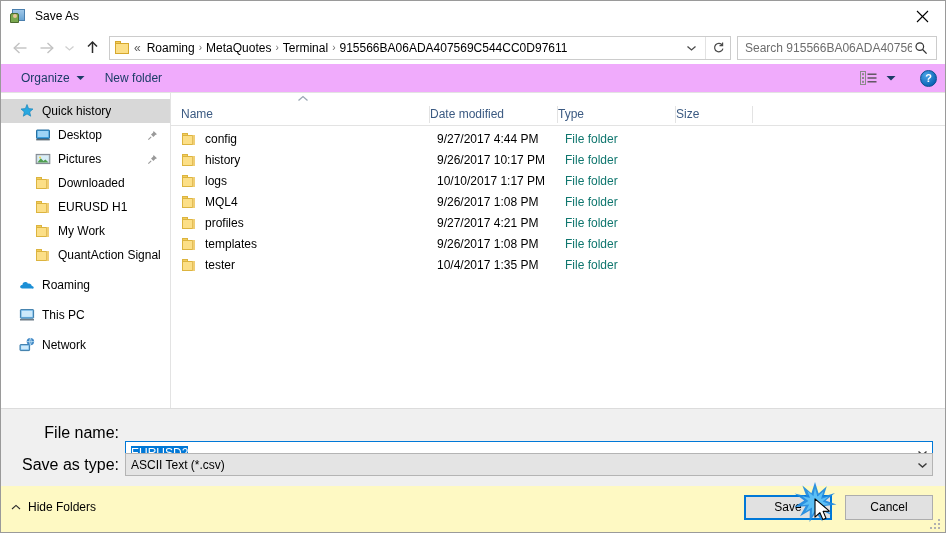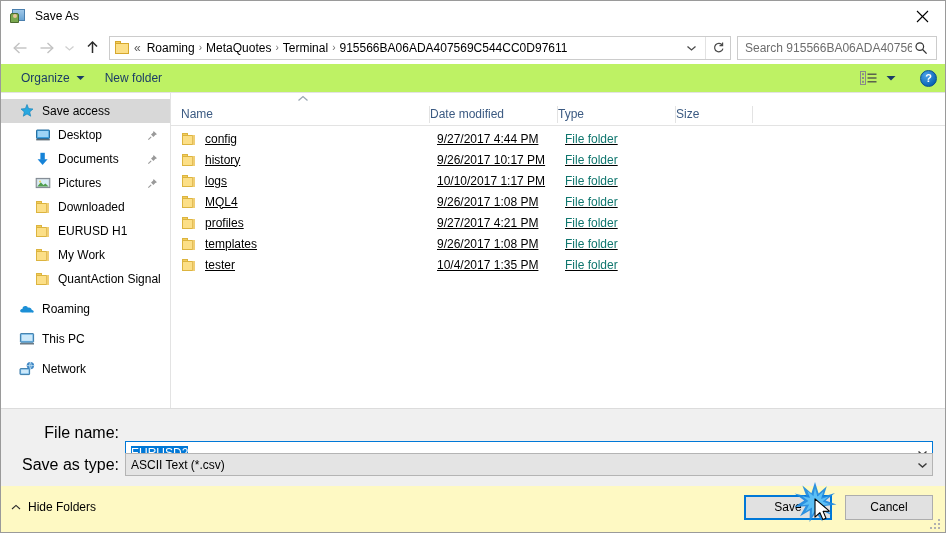--- a/index.html
+++ b/index.html
@@ -178,21 +178,21 @@
     flex: none;
     display:flex; align-items:center;
   }
 
   
   .toolbar {
     height: 29px;
     min-height: 29px;
     display: flex;
     align-items: center;
-    background: #bef264;
+    background: #f0abfc;
     border-bottom: 1px solid #e3e3e3;
     padding: 0 8px 0 14px;
     box-sizing: border-box;
   }
   .tb-item {
     font-size: 12px;
     color: #1b3c66;
     display: flex;
     align-items: center;
     padding: 3px 6px;
@@ -328,21 +328,20 @@
   .col-date { width: 128px; flex: none; }
   .col-type { width: 118px; flex: none; }
   .col-size { width: 78px; flex: none; border-right: 1px solid #e3e3e3; }
   .filelist { flex: 1 1 auto; padding-top: 2px; overflow: hidden; }
   .filerow {
     height: 21px;
     display: flex;
     align-items: center;
     font-size: 12px;
     color: #000000;
-    text-decoration: underline;
   }
   .fr-name {
     width: 258px; flex: none;
     display: flex; align-items: center;
     padding-left: 10px;
     box-sizing: border-box;
   }
   .fr-icon { width: 16px; height: 16px; margin-right: 8px; flex:none; position:relative; }
   .fr-date { width: 128px; flex: none; padding-left: 8px; box-sizing: border-box; color:#000; }
   .fr-type { width: 118px; flex: none; padding-left: 8px; box-sizing: border-box; color:#0f766e; }
@@ -592,55 +591,40 @@
   <div class="bodyrow">
 
     <div class="sidebar">
 
       <div class="nav-item selected">
         <span class="ni-icon">
           <svg width="16" height="16" viewBox="0 0 16 16">
             <path d="M8 1.5 L9.6 5.6 L14 6 L10.7 8.9 L11.7 13.2 L8 10.9 L4.3 13.2 L5.3 8.9 L2 6 L6.4 5.6 Z" fill="#29a8e0" stroke="#1c87bb" stroke-width="0.7"></path>
           </svg>
         </span>
-        <span class="ni-label">Save access</span>
+        <span class="ni-label">Quick history</span>
       </div>
 
       <div class="nav-item level2">
         <span class="ni-icon">
           <svg width="16" height="16" viewBox="0 0 16 16">
             <rect x="1.5" y="3" width="13" height="8.5" rx="0.6" fill="#3ea0de" stroke="#2a6f9e" stroke-width="1"></rect>
             <rect x="2.6" y="4" width="10.8" height="6" fill="#9fd4f5"></rect>
             <rect x="1.2" y="12" width="13.6" height="1.4" fill="#5d6b75"></rect>
           </svg>
         </span>
         <span class="ni-label">Desktop</span>
         <span class="ni-pin">
           <svg width="11" height="11" viewBox="0 0 11 11">
             <path d="M6.6 0.9 L10 4.3 L8.3 5 L6.4 7 L4 4.6 L6 2.7 Z" fill="#9a9a9a"></path>
             <line x1="4.2" y1="6.8" x2="1.3" y2="9.7" stroke="#9a9a9a" stroke-width="1.1"></line>
           </svg>
         </span>
       </div>
 
-      <div class="nav-item level2">
-        <span class="ni-icon">
-          <svg width="16" height="16" viewBox="0 0 16 16">
-            <rect x="5.4" y="1.8" width="4.4" height="7" fill="#1683d8"></rect>
-            <path d="M2.6 8.2 L12.6 8.2 L7.6 14 Z" fill="#1683d8"></path>
-          </svg>
-        </span>
-        <span class="ni-label">Documents</span>
-        <span class="ni-pin">
-          <svg width="11" height="11" viewBox="0 0 11 11">
-            <path d="M6.6 0.9 L10 4.3 L8.3 5 L6.4 7 L4 4.6 L6 2.7 Z" fill="#9a9a9a"></path>
-            <line x1="4.2" y1="6.8" x2="1.3" y2="9.7" stroke="#9a9a9a" stroke-width="1.1"></line>
-          </svg>
-        </span>
-      </div>
 
       <div class="nav-item level2">
         <span class="ni-icon">
           <svg width="16" height="16" viewBox="0 0 16 16">
             <rect x="1.2" y="3.4" width="13.6" height="9.2" fill="#c8cdd2" stroke="#7d868e" stroke-width="1"></rect>
             <rect x="2.4" y="4.6" width="11.2" height="6.8" fill="#d8eef8"></rect>
             <path d="M2.4 11.4 L5.8 7.2 L8.4 10 L10.4 8.4 L13.6 11.4 Z" fill="#4f9e4f"></path>
             <circle cx="5" cy="6.4" r="1" fill="#f2d24b"></circle>
           </svg>
         </span>

